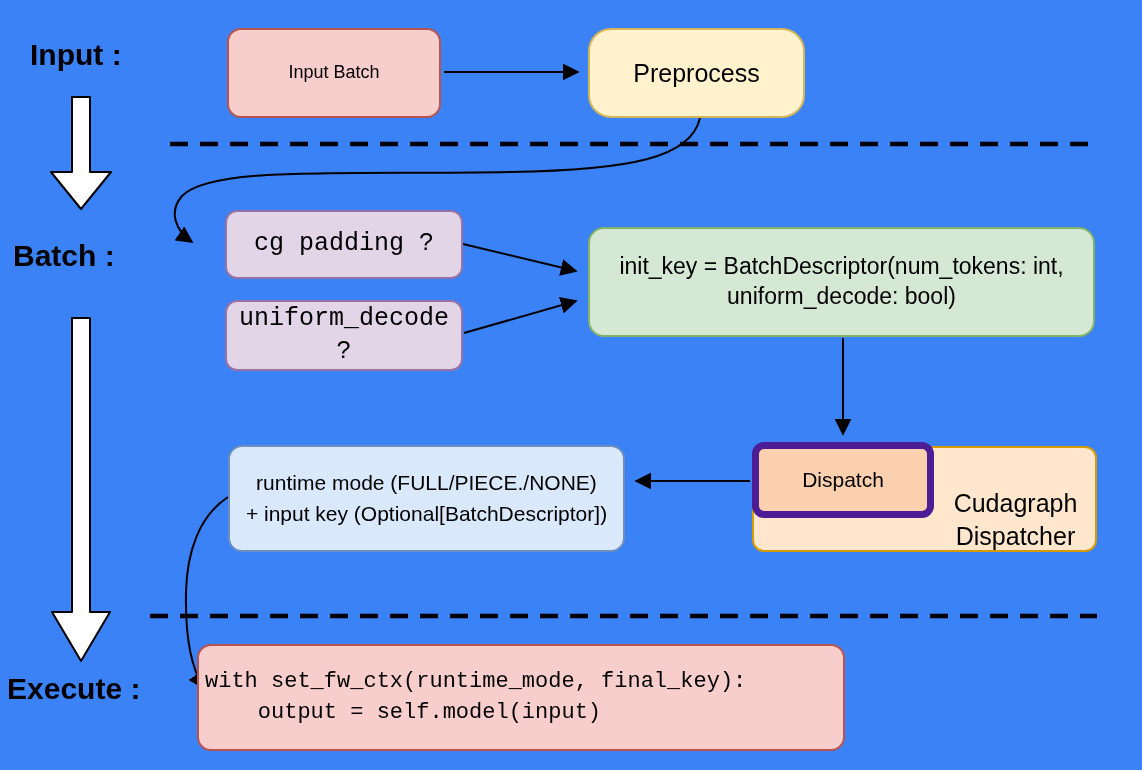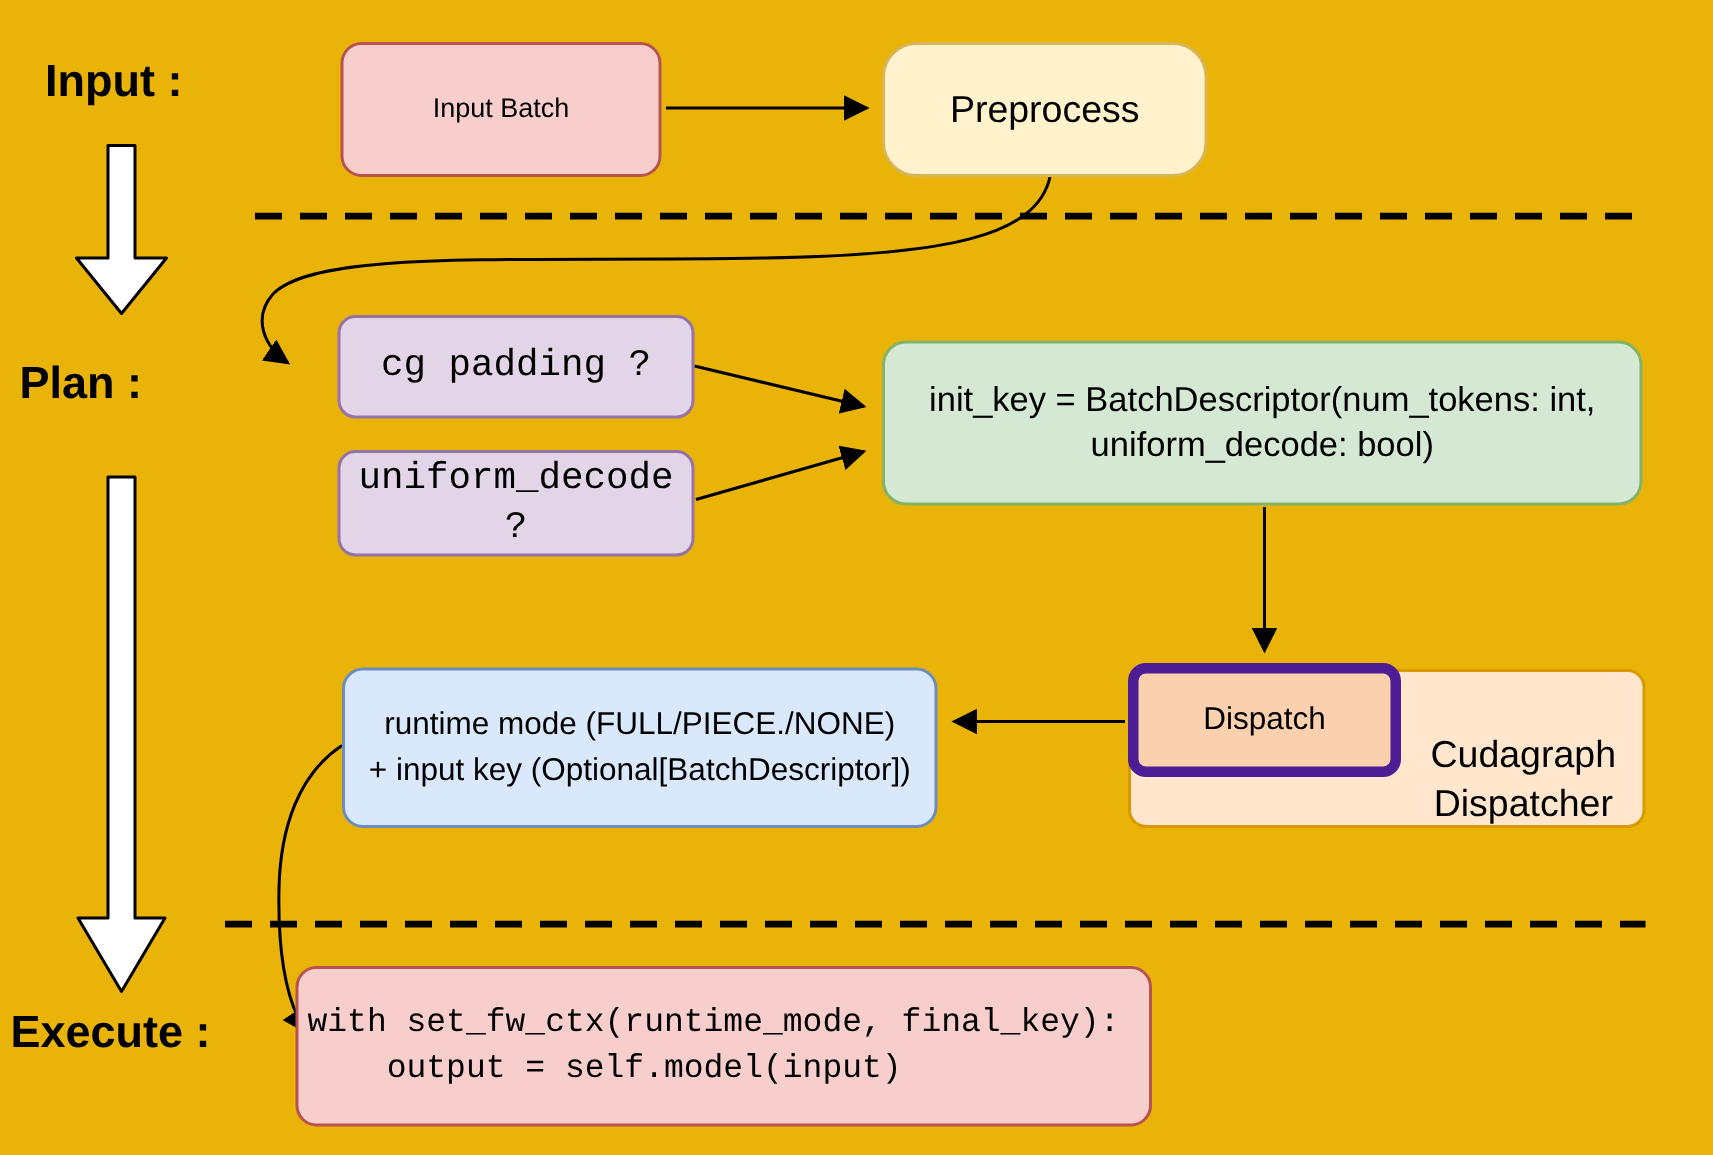--- a/index.html
+++ b/index.html
@@ -4,21 +4,21 @@
 <style>
   html, body {
     margin: 0;
     padding: 0;
     background: #ffffff;
   }
   #canvas {
     position: relative;
     width: 1142px;
     height: 770px;
-    background: #eab308;
+    background: #3b82f6;
     font-family: "Liberation Sans", sans-serif;
     color: #000000;
     overflow: hidden;
   }
   #arrow-layer {
     position: absolute;
     left: 0;
     top: 0;
     width: 1142px;
     height: 770px;
@@ -54,21 +54,21 @@
   #preprocess      { left: 588px; top: 28px;  width: 217px; height: 90px; font-size: 25px; border-radius: 23px; }
   #cg-padding      { left: 225px; top: 210px; width: 238px; height: 69px; font-size: 25px; }
   #uniform-decode  { left: 225px; top: 300px; width: 238px; height: 71px; font-size: 25px; }
   #init-key        { left: 588px; top: 227px; width: 507px; height: 110px; font-size: 23px; flex-direction: column; }
   #cudagraph-outer { left: 752px; top: 446px; width: 345px; height: 106px; }
   #dispatch-inner  { left: 752px; top: 442px; width: 182px; height: 76px; font-size: 21px; }
   #cudagraph-label { position: absolute; left: 934px; top: 446px; width: 163px; height: 106px;
                      display: flex; flex-direction: column; align-items: center; justify-content: flex-end;
                      font-size: 25px; line-height: 1.3; z-index: 3; text-align: center; }
   #runtime-box     { left: 228px; top: 445px; width: 397px; height: 107px; font-size: 21px; flex-direction: column; line-height: 1.45; }
-  #execute-code    { left: 197px; top: 644px; width: 571px; height: 107px;
+  #execute-code    { left: 197px; top: 644px; width: 648px; height: 107px;
                      font-family: "Liberation Mono", "DejaVu Sans Mono", monospace;
                      font-size: 22px; line-height: 1.4;
                      align-items: center; justify-content: flex-start;
                      padding-left: 6px; text-align: left; }
   #execute-code .code-lines { display: flex; flex-direction: column; }
   .pre { white-space: pre; }
 
   #stage-input   { left: 30px; top: 38px; }
   #stage-plan    { left: 13px; top: 239px; }
   #stage-execute { left: 7px;  top: 672px; }
@@ -94,21 +94,21 @@
     <line x1="444" y1="72" x2="578" y2="72" stroke="#000000" stroke-width="2" marker-end="url(#arrowhead)"></line>
     <path d="M700,118 C691,158 630,170 510,172 C340,175 212,166 182,196 C168,212 176,231 192,242" fill="none" stroke="#000000" stroke-width="2" marker-end="url(#arrowhead)"></path>
     <line x1="463" y1="244" x2="576" y2="271" stroke="#000000" stroke-width="2" marker-end="url(#arrowhead)"></line>
     <line x1="464" y1="333" x2="576" y2="301" stroke="#000000" stroke-width="2" marker-end="url(#arrowhead)"></line>
     <line x1="843" y1="338" x2="843" y2="434" stroke="#000000" stroke-width="2" marker-end="url(#arrowhead)"></line>
     <line x1="750" y1="481" x2="636" y2="481" stroke="#000000" stroke-width="2" marker-end="url(#arrowhead)"></line>
     <path d="M228,497 C199,516 187,552 186,592 C185,640 192,670 204,688" fill="none" stroke="#000000" stroke-width="2" marker-end="url(#arrowhead)"></path>
   </svg>
 
   <div class="stage-label" id="stage-input">Input :</div>
-  <div class="stage-label" id="stage-plan">Plan :</div>
+  <div class="stage-label" id="stage-plan">Batch :</div>
   <div class="stage-label" id="stage-execute">Execute :</div>
 
   <div class="node box-red" id="input-batch">Input Batch</div>
 
   <div class="node box-yellow" id="preprocess">Preprocess</div>
 
   <div class="node box-purple" id="cg-padding">cg padding ?</div>
 
   <div class="node box-purple" id="uniform-decode">uniform_decode ?</div>
 

